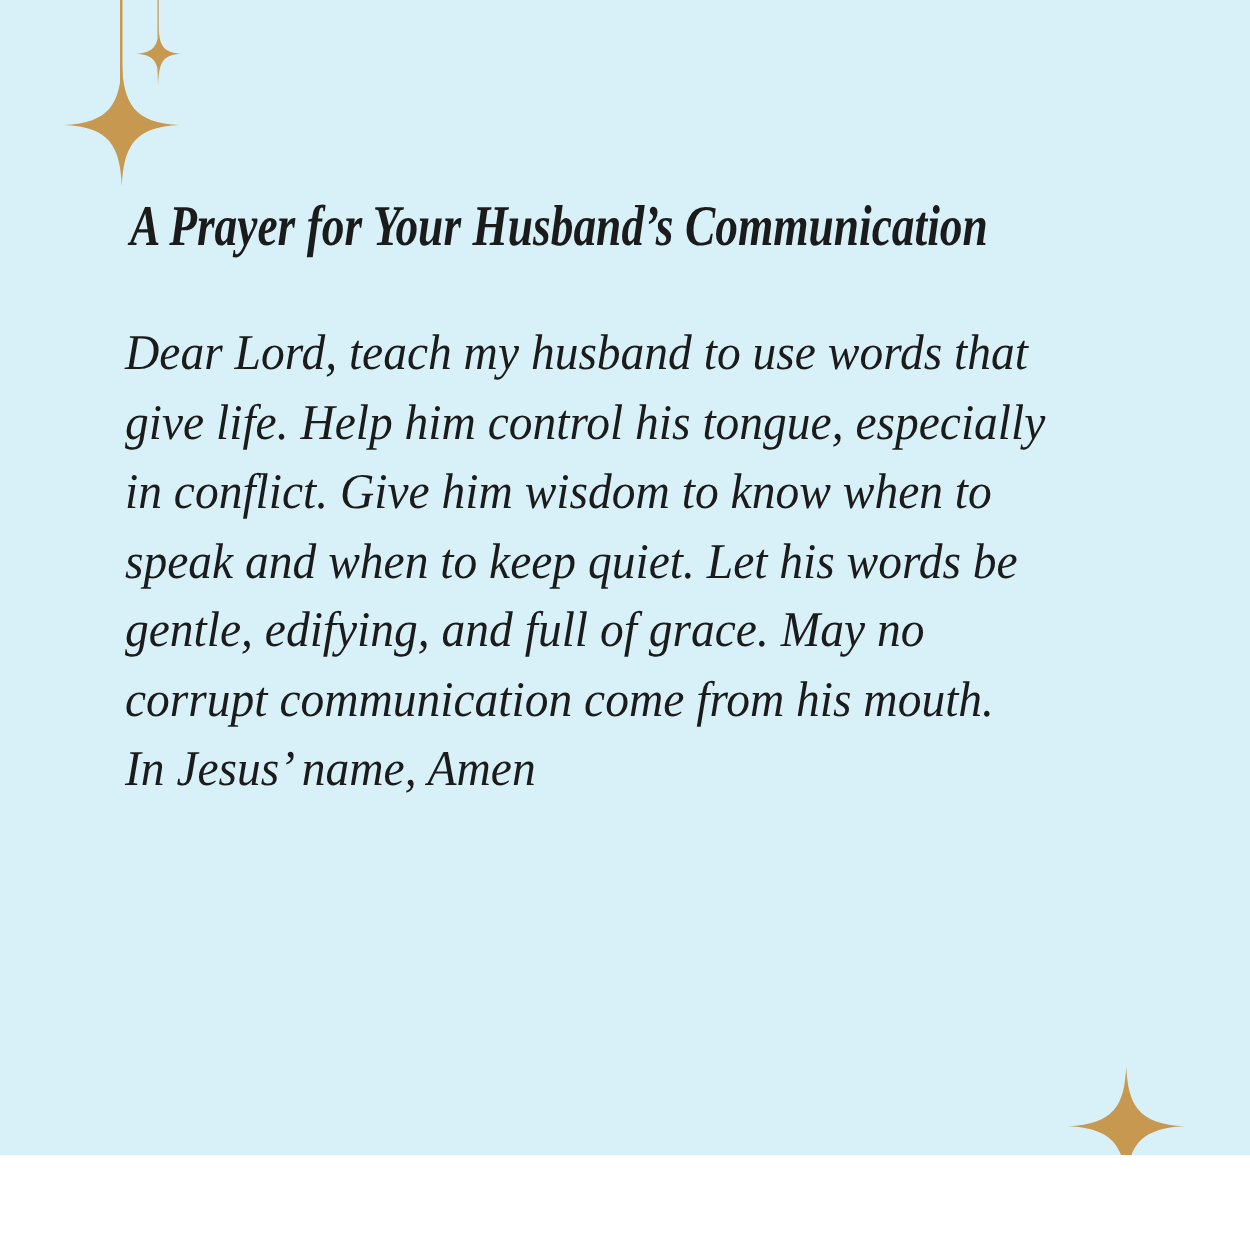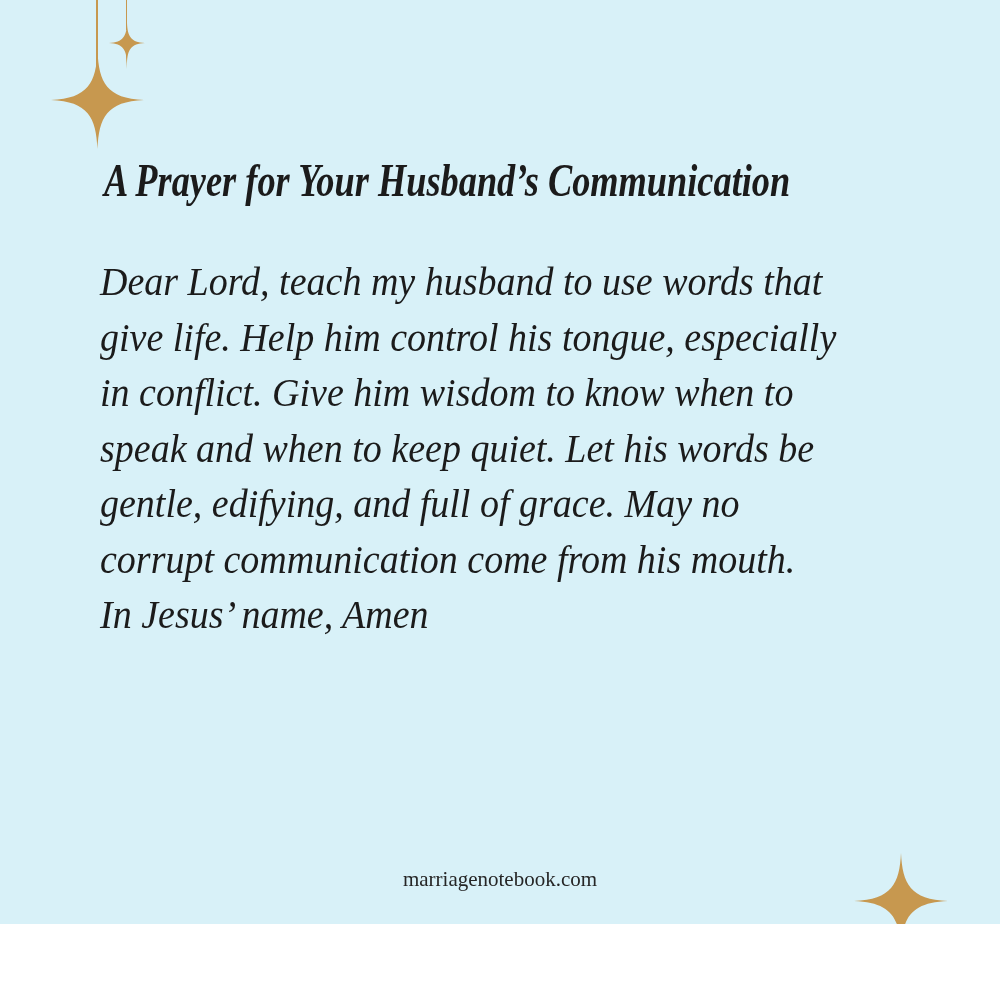--- a/index.html
+++ b/index.html
@@ -80,21 +80,20 @@
   <h1 id="title">A Prayer for Your Husband’s Communication</h1>
 
   <div id="prayer">Dear Lord, teach my husband to use words that
 give life. Help him control his tongue, especially
 in conflict. Give him wisdom to know when to
 speak and when to keep quiet. Let his words be
 gentle, edifying, and full of grace. May no
 corrupt communication come from his mouth.
 In Jesus’ name, Amen</div>
 
-  <div id="site">marriagenotebook.com</div>
 
   <div>
     <div class="vline" style="left:900px; top:900px; width:2px; height:100px;"></div>
     <div class="vline fade" style="left:870.8px; top:972px; width:1.4px; height:24px;"></div>
     <div class="sparkle" style="left:854px; top:853px; width:94px; height:96px;">
       <svg viewBox="0 0 100 100" preserveAspectRatio="none" aria-hidden="true">
         <path d="M50 0 C51.5 32 60 48.5 100 50 C60 51.5 51.5 68 50 100 C48.5 68 40 51.5 0 50 C40 48.5 48.5 32 50 0 Z"></path>
       </svg>
     </div>
     <div class="sparkle" style="left:853px; top:936px; width:37px; height:42px;">

